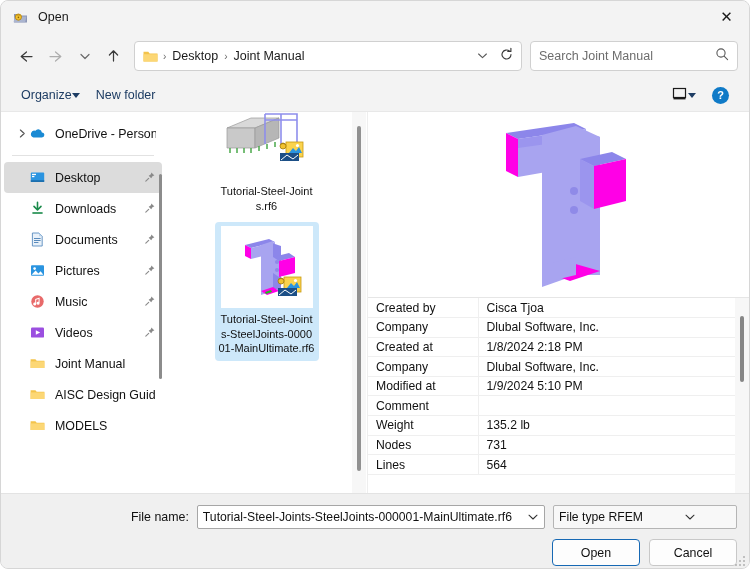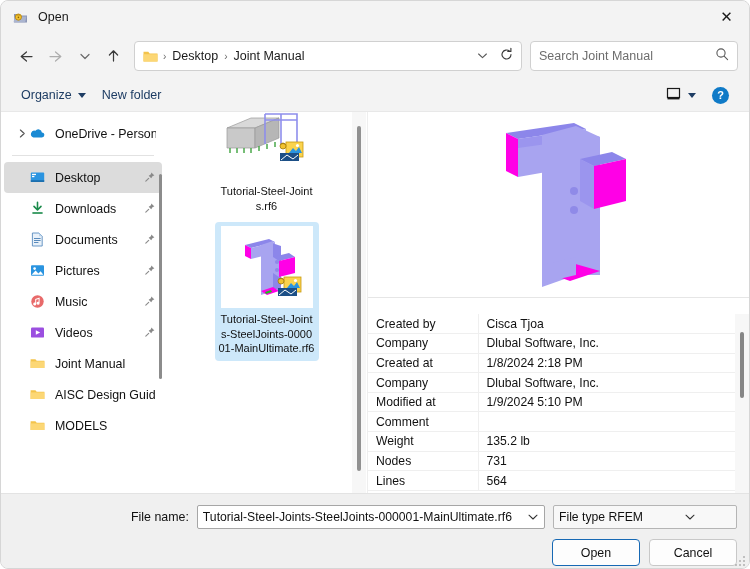--- a/index.html
+++ b/index.html
@@ -128,21 +128,20 @@
     align-items: center;
     padding: 0 12px;
   }
   .tb-item {
     font-size: 12.5px;
     color: #1d3c63;
     padding: 4px 8px;
     border-radius: 4px;
     display: flex;
     align-items: center;
-    gap: 6px;
     white-space: nowrap;
   }
   .caret-down {
     width: 0; height: 0;
     border-left: 4px solid transparent;
     border-right: 4px solid transparent;
     border-top: 5px solid #1d3c63;
   }
   .tb-spacer { flex: 1; }
   .help-circle {
@@ -267,21 +266,20 @@
   }
 
   
   .rightpane {
     flex: 1;
     display: flex;
     flex-direction: column;
     background: #ffffff;
     min-width: 0;
     overflow: hidden;
-    gap: 16px;
   }
   .preview {
     height: 186px;
     flex: 0 0 186px;
     background: #ffffff;
     display: flex;
     align-items: center;
     justify-content: center;
     border-bottom: 1px solid #e6e6e6;
     position: relative;

